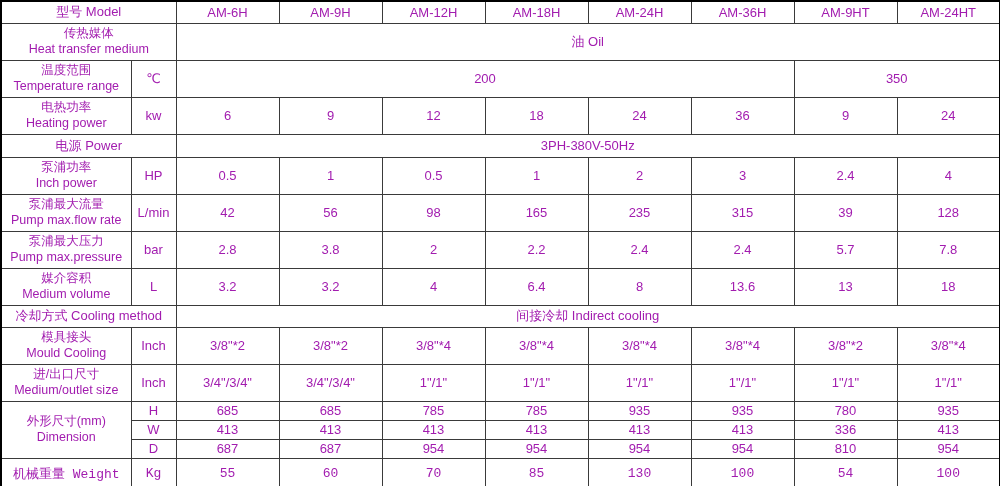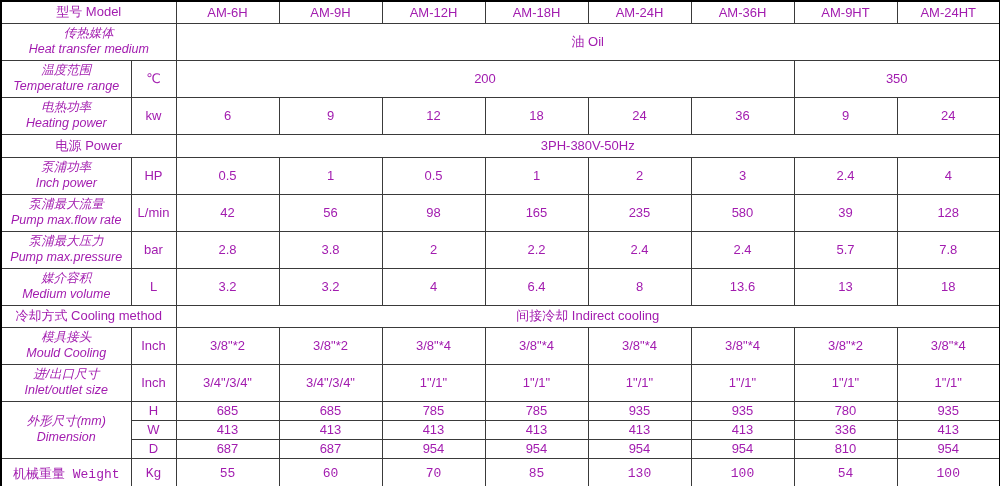--- a/index.html
+++ b/index.html
@@ -15,21 +15,21 @@
   table.spec td{
     border:1px solid #3a3a3a;
     text-align:center;
     vertical-align:middle;
     padding:0 2px;
     overflow:hidden;
     font-size:13px;
     background:#fff;
   }
   td.lbl{background:#fafaad;}
-  td.lbl .zh,td.lbl .en{display:block;font-size:12.5px;line-height:15.5px;font-style:italic;}
+  td.lbl .zh,td.lbl .en{display:block;font-size:12.5px;line-height:15.5px;}
   tr.h1{height:22px;}
   tr.h2{height:37px;}
   tr.h3{height:23px;margin-top:20px;}
   tr.h4{height:19px;}
   tr.h5{height:32px;font-family:Liberation Mono, monospace;}
   col.c-label{width:130px;}
   col.c-unit{width:45px;}
   col.c-model{width:103px;}
 </style>
 </head>
@@ -122,21 +122,21 @@
       <td class="lbl">
         <span class="zh">泵浦最大流量</span>
         <span class="en">Pump max.flow rate</span>
       </td>
       <td class="lbl">L/min</td>
     <td>42</td>
           <td>56</td>
           <td>98</td>
           <td>165</td>
           <td>235</td>
-          <td>580</td>
+          <td>315</td>
           <td>39</td>
           <td>128</td>
         </tr>
 
     <tr class="h2">
       <td class="lbl">
         <span class="zh">泵浦最大压力</span>
         <span class="en">Pump max.pressure</span>
       </td>
       <td class="lbl">bar</td>
@@ -183,21 +183,21 @@
           <td>3/8"*4</td>
           <td>3/8"*4</td>
           <td>3/8"*4</td>
           <td>3/8"*2</td>
           <td>3/8"*4</td>
         </tr>
 
     <tr class="h2">
       <td class="lbl">
         <span class="zh">进/出口尺寸</span>
-        <span class="en">Inlet/outlet size</span>
+        <span class="en">Medium/outlet size</span>
       </td>
       <td class="lbl">Inch</td>
     <td>3/4"/3/4"</td>
           <td>3/4"/3/4"</td>
           <td>1"/1"</td>
           <td>1"/1"</td>
           <td>1"/1"</td>
           <td>1"/1"</td>
           <td>1"/1"</td>
           <td>1"/1"</td>

